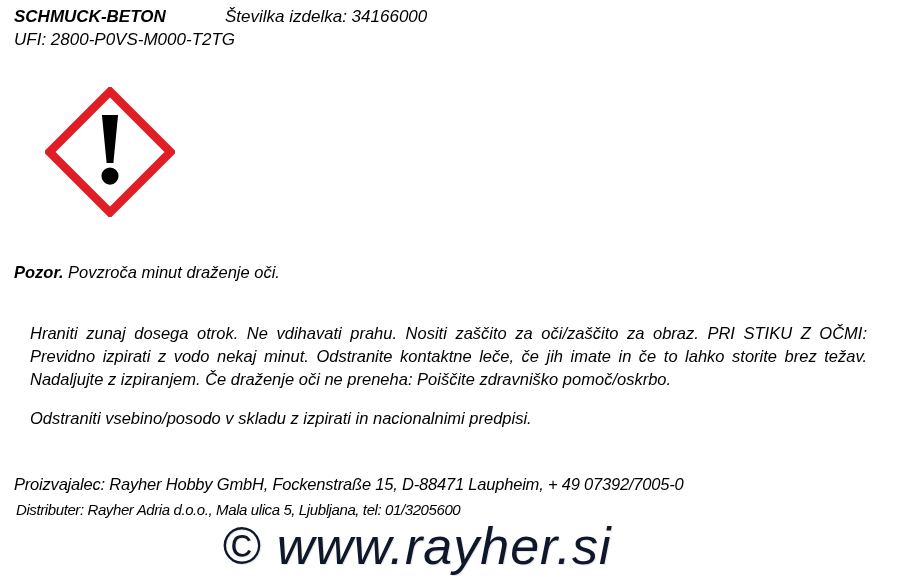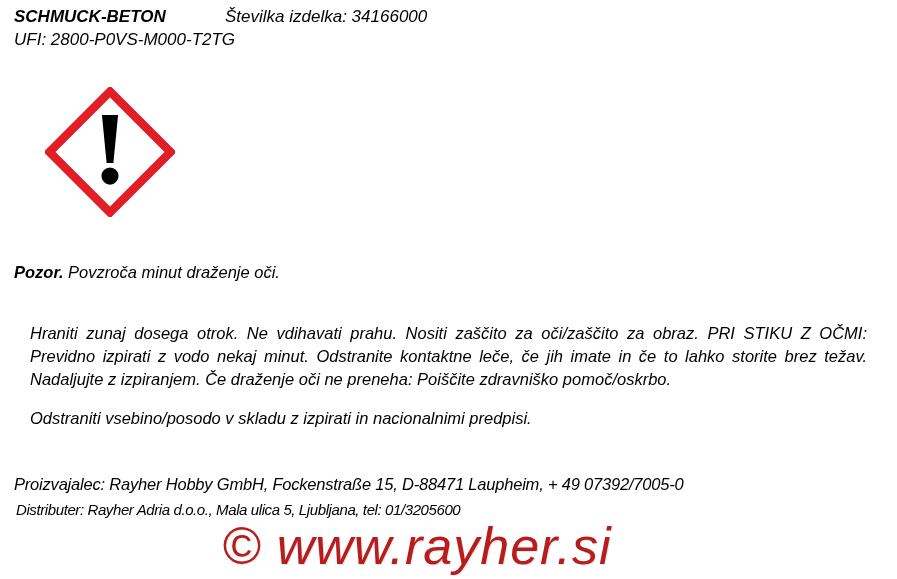--- a/index.html
+++ b/index.html
@@ -97,21 +97,21 @@
     line-height: 23px;
     z-index: 2;
   }
 
   
   .watermark {
     left: 222px;
     top: 518px;
     font-size: 52px;
     line-height: 56px;
-    color: #b91c1c;
+    color: #0f172a;
     letter-spacing: 1px;
     text-shadow: 1px 1px 0 #e9e9e9;
     white-space: nowrap;
     z-index: 1;
     user-select: none;
   }
 </style>
 </head>
 <body>
 

